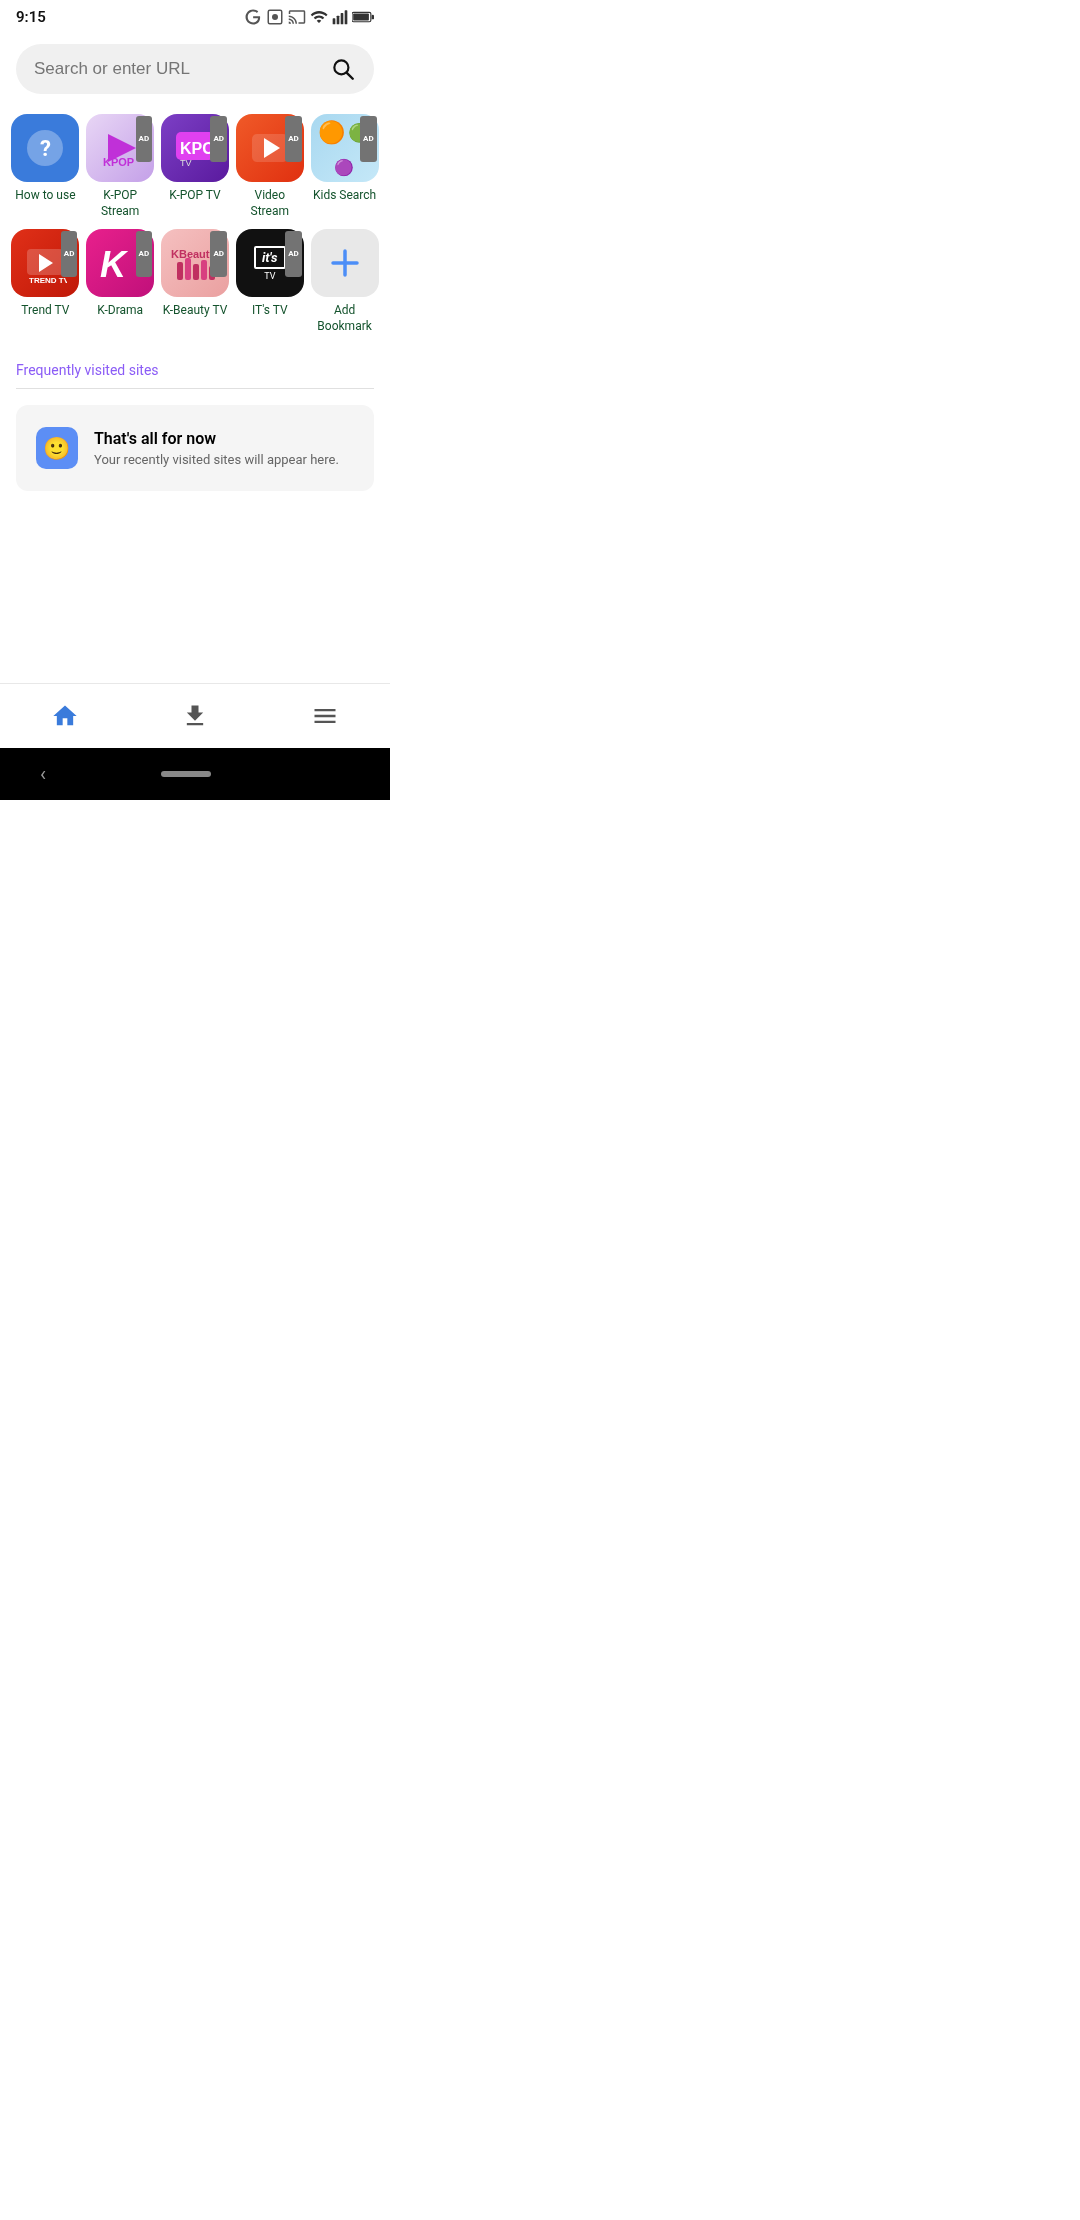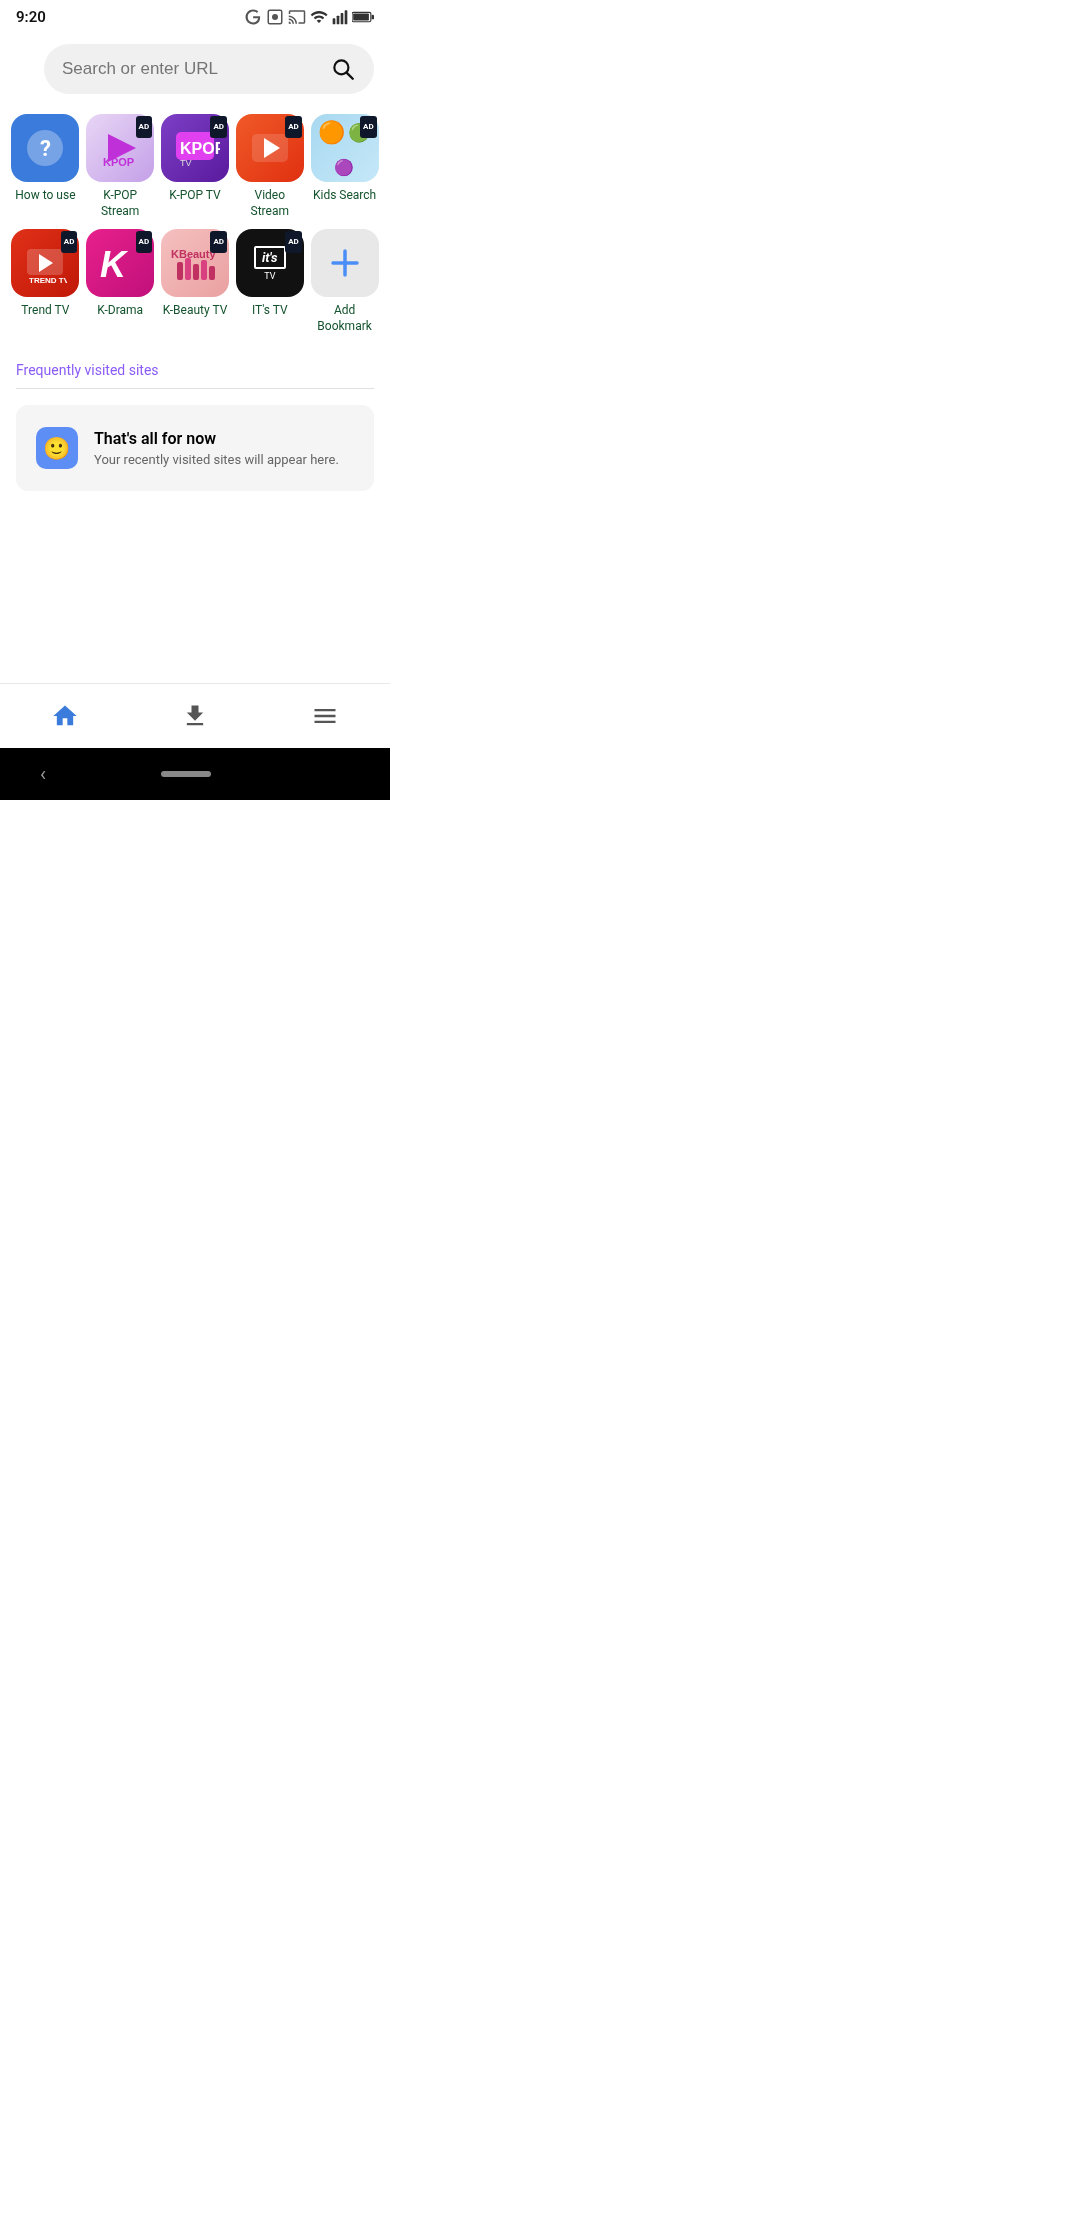--- a/index.html
+++ b/index.html
@@ -30,21 +30,20 @@
     }
     .status-icons {
       display: flex;
       align-items: center;
       gap: 4px;
     }
 
     
     .search-bar-container {
       padding: 14px 16px 10px 16px;
-      margin-left: 28px;
     }
     .search-bar {
       display: flex;
       align-items: center;
       background: #f0f0f0;
       border-radius: 28px;
       padding: 12px 18px;
       gap: 10px;
     }
     .search-input {
@@ -85,25 +84,25 @@
       border-radius: 16px;
       display: flex;
       align-items: center;
       justify-content: center;
       overflow: hidden;
     }
     .ad-badge {
       position: absolute;
       top: 2px;
       right: 2px;
-      background: #0f172a;
+      background: #737373;
       color: #fff;
       font-size: 8px;
       font-weight: 700;
-      padding: 6px 3px;
+      padding: 18px 3px;
       border-radius: 3px;
       line-height: 1.2;
       z-index: 2;
     }
     .bookmark-label {
       font-size: 12px;
       color: #14532d;
       text-align: center;
       line-height: 1.3;
       max-width: 68px;
@@ -240,21 +239,21 @@
     }
     .its-tv-text {
       color: #fff;
       font-size: 9px;
     }
   </style>
 </head>
 <body>
 
 <div class="status-bar">
-  <span class="status-time">9:20</span>
+  <span class="status-time">9:15</span>
   <div class="status-icons">
 
     <svg width="18" height="18" viewBox="0 0 24 24">
       <path d="M21.35 11.1h-9.17v2.73h6.51c-.33 3.81-3.5 5.44-6.5 5.44C8.36 19.27 5 16.28 5 12c0-4.2 3.29-7.27 7.19-7.27 3.09 0 4.9 1.97 4.9 1.97L19 4.72S16.56 2 12.1 2C6.42 2 2.03 6.8 2.03 12c0 5.05 4.13 10 10.22 10 5.35 0 9.25-3.67 9.25-9.09 0-1.15-.15-1.81-.15-1.81z" fill="#555"></path>
     </svg>
 
     <svg width="18" height="18" viewBox="0 0 24 24">
       <rect x="3" y="3" width="18" height="18" rx="2" fill="none" stroke="#555" stroke-width="2"></rect>
       <circle cx="12" cy="12" r="4" fill="#555"></circle>
     </svg>

